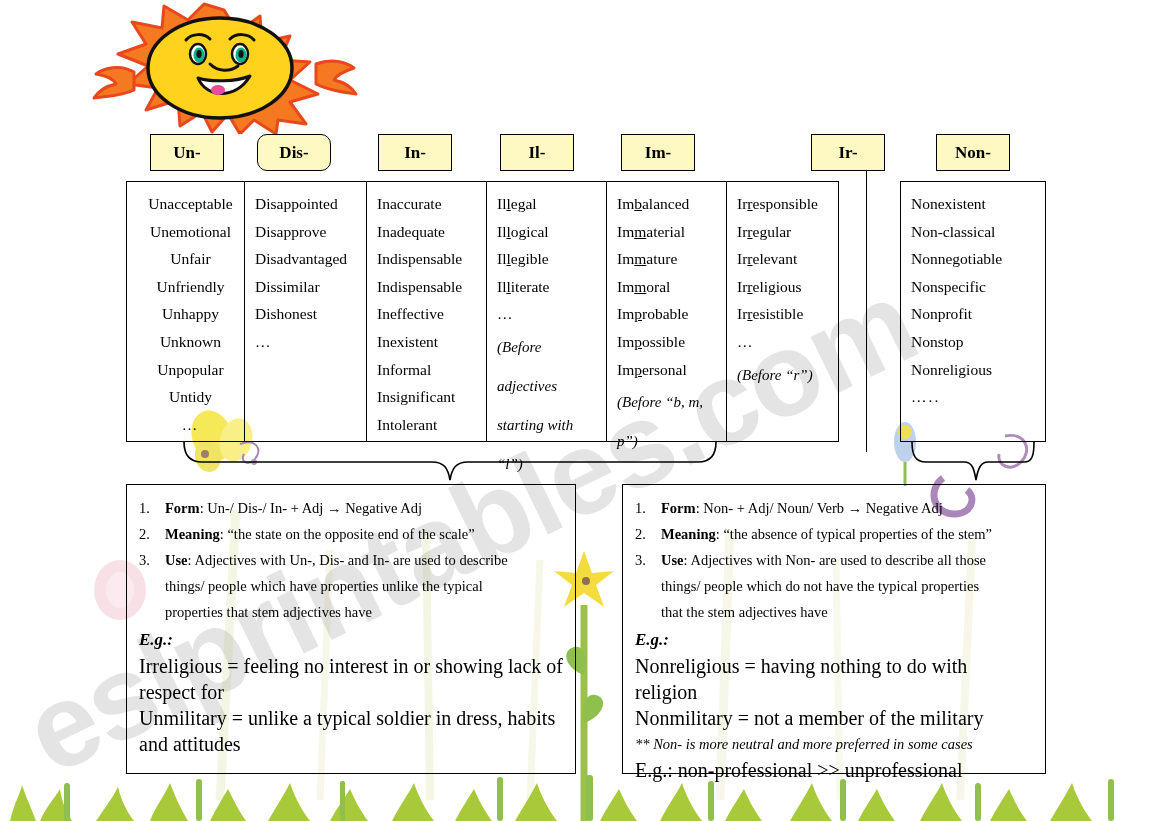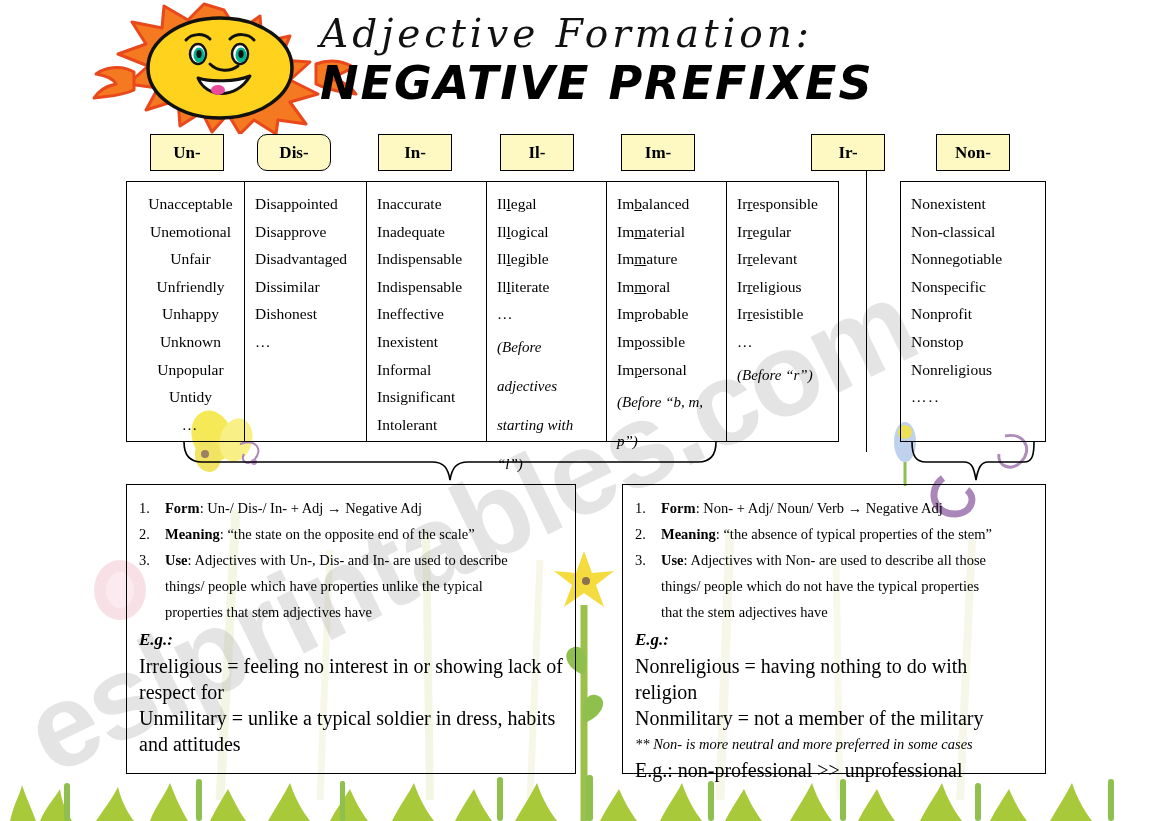--- a/index.html
+++ b/index.html
@@ -179,24 +179,20 @@
       <ellipse cx="111" cy="52" rx="2.6" ry="4" fill="#111"></ellipse>
       <ellipse cx="153" cy="52" rx="2.6" ry="4" fill="#111"></ellipse>
       <path d="M98 38 C104 31 116 31 122 37" fill="none" stroke="#111" stroke-width="3" stroke-linecap="round"></path>
       <path d="M142 37 C148 31 160 31 166 38" fill="none" stroke="#111" stroke-width="3" stroke-linecap="round"></path>
       <path d="M122 62 C130 70 142 70 150 64" fill="none" stroke="#111" stroke-width="3" stroke-linecap="round"></path>
       <path d="M110 76 C118 96 148 98 162 74 C148 80 122 80 110 76 Z" fill="#fff" stroke="#111" stroke-width="3" stroke-linejoin="round"></path>
       <ellipse cx="130" cy="88" rx="7" ry="5" fill="#E84C9A"></ellipse>
     </g>
   </svg>
 
-  <div class="title-wrap">
-    <div class="title-script">Adjective Formation:</div>
-    <div class="title-main">NEGATIVE PREFIXES</div>
-  </div>
 
   <div class="hdr" style="left:150px;top:134px;width:72px;">Un-</div>
   <div class="hdr" style="left:257px;top:134px;width:72px;border-radius:10px;">Dis-</div>
   <div class="hdr" style="left:378px;top:134px;width:72px;">In-</div>
   <div class="hdr" style="left:500px;top:134px;width:72px;">Il-</div>
   <div class="hdr" style="left:621px;top:134px;width:72px;">Im-</div>
   <div class="hdr" style="left:763px;top:134px;width:72px;margin-left:48px;">Ir-</div>
   <div class="hdr" style="left:936px;top:134px;width:72px;">Non-</div>
 
   <div class="tbl" style="left:126px;top:181px;width:711px;height:259px;">

